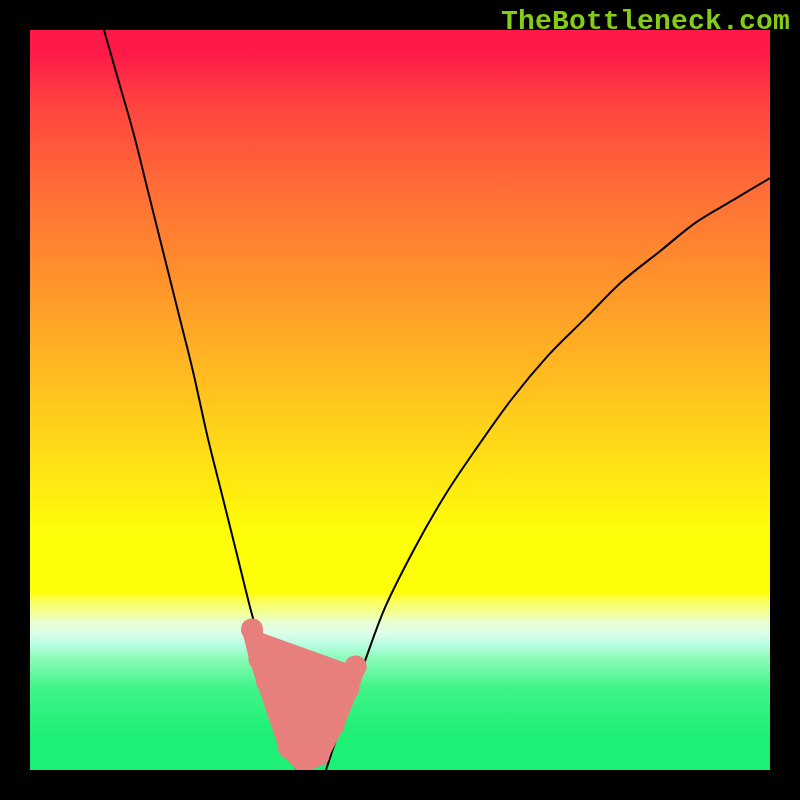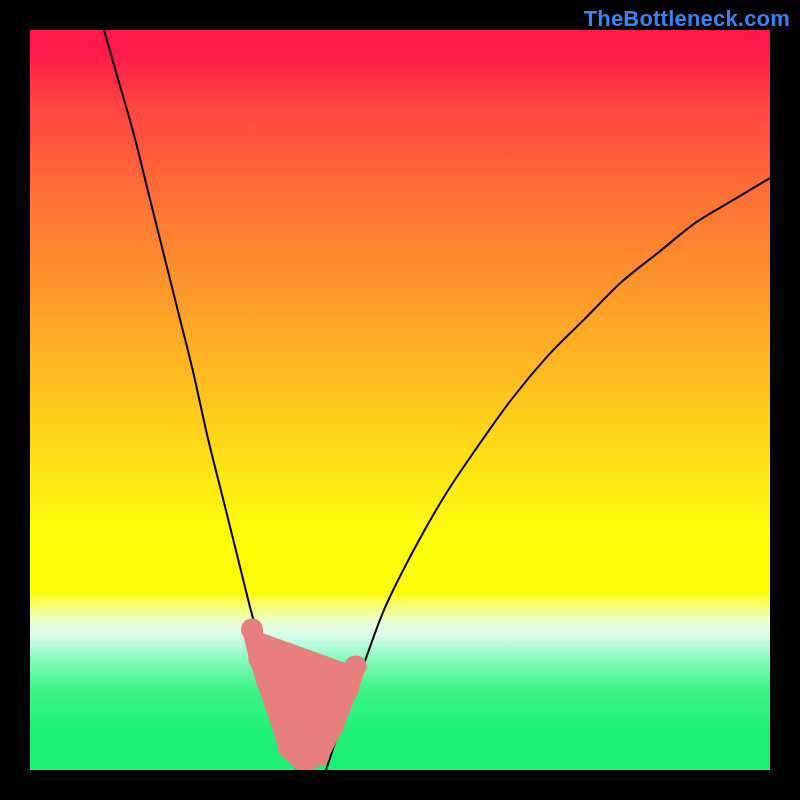--- a/index.html
+++ b/index.html
@@ -38,24 +38,24 @@
       #88fbb6 85%,
       #3ff488 89%,
       #1ef075 95%,
       #1ef075 100%
     );
   }
   .watermark {
     position: absolute;
     top: 6px;
     right: 10px;
-    font-family: Liberation Sans, sans-serif;
-    font-size: 22px;
+    font-family: Liberation Mono, monospace;
+    font-size: 28px;
     font-weight: bold;
-    color: #3b82f6;
+    color: #84cc16;
     letter-spacing: 0.2px;
   }
   svg.curves {
     position: absolute;
     left: 30px;
     top: 30px;
     width: 740px;
     height: 740px;
     pointer-events: none;
   }

